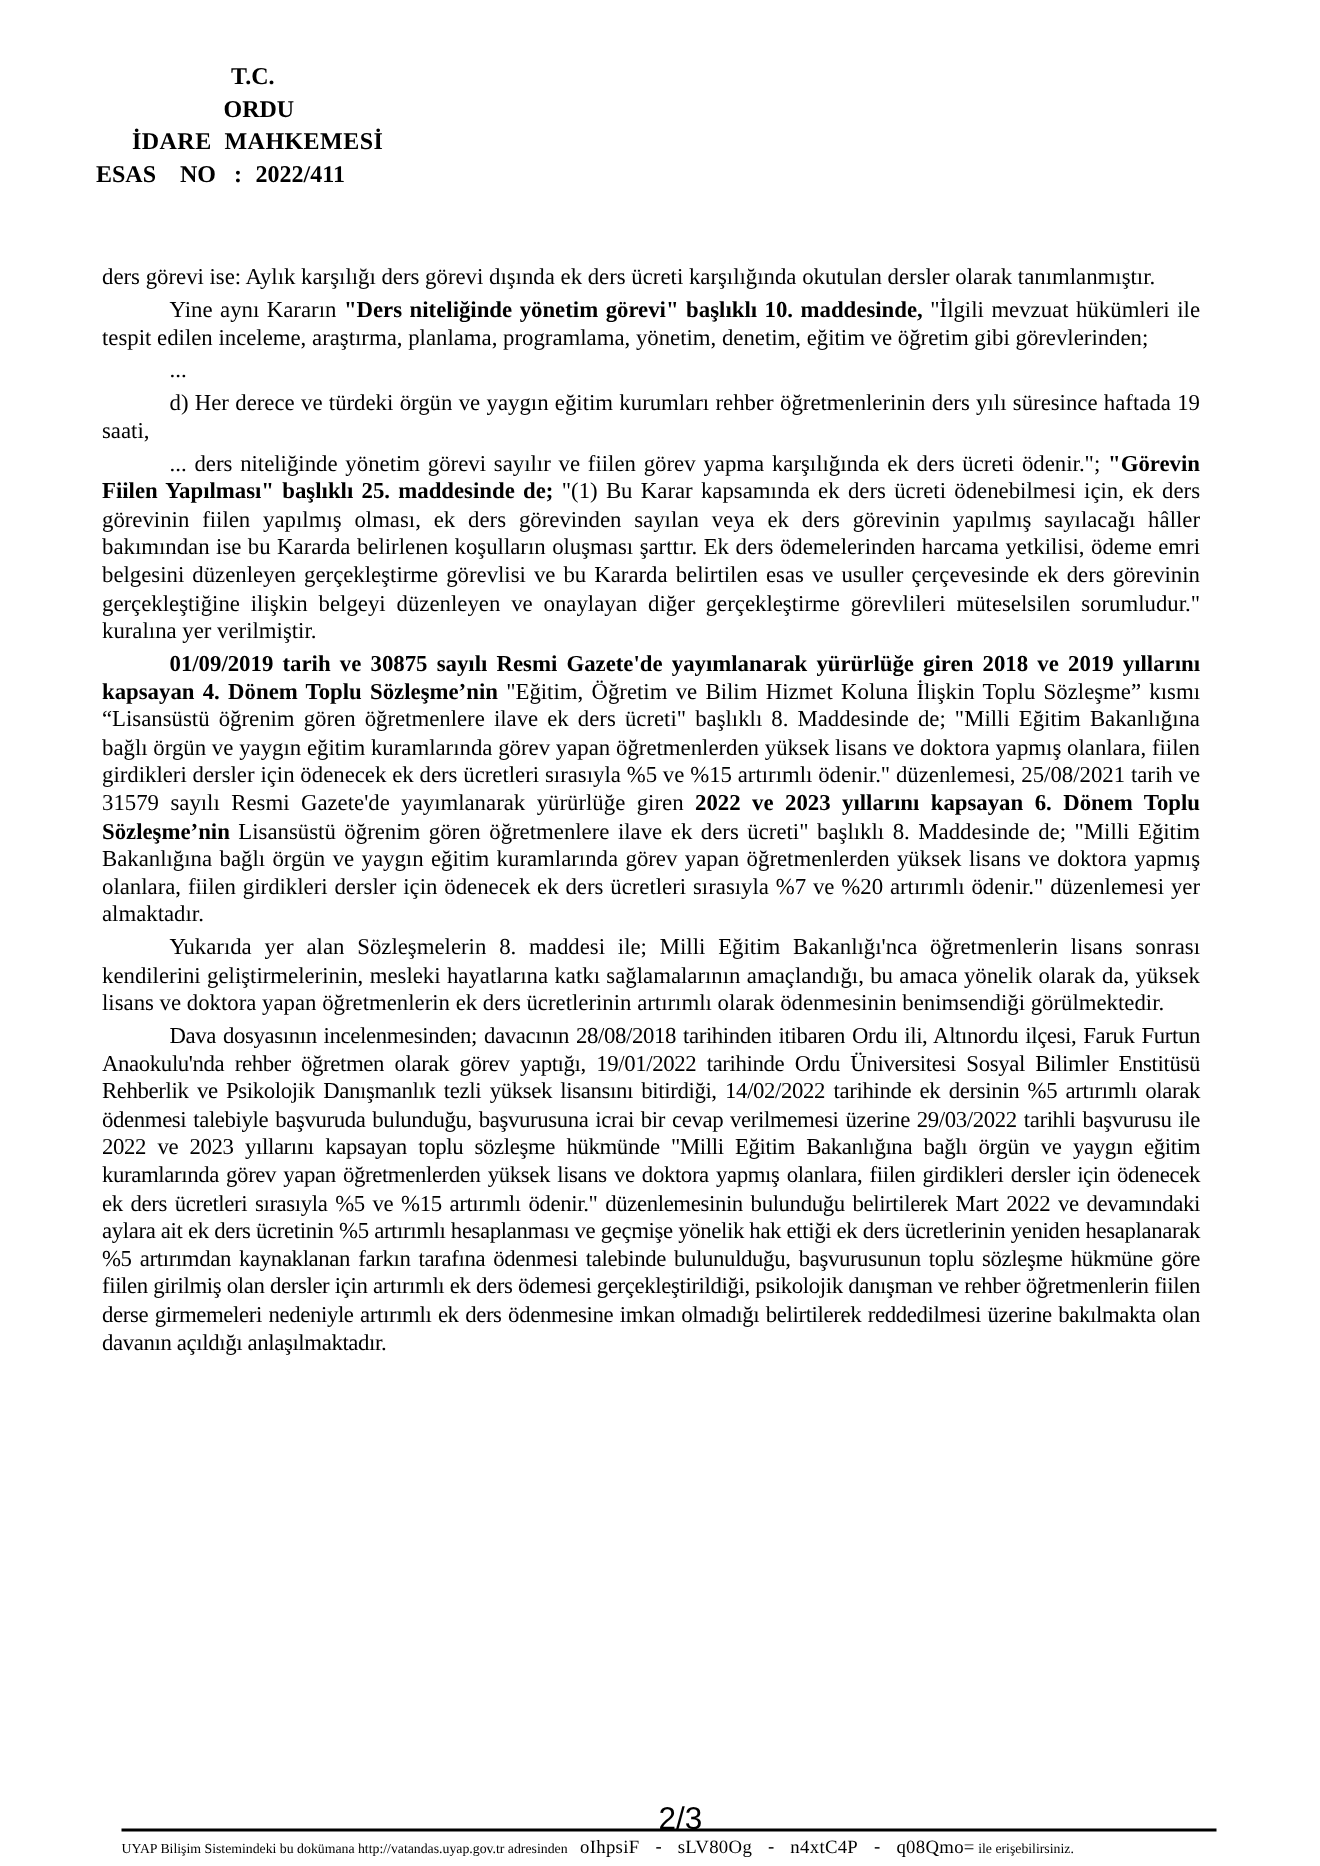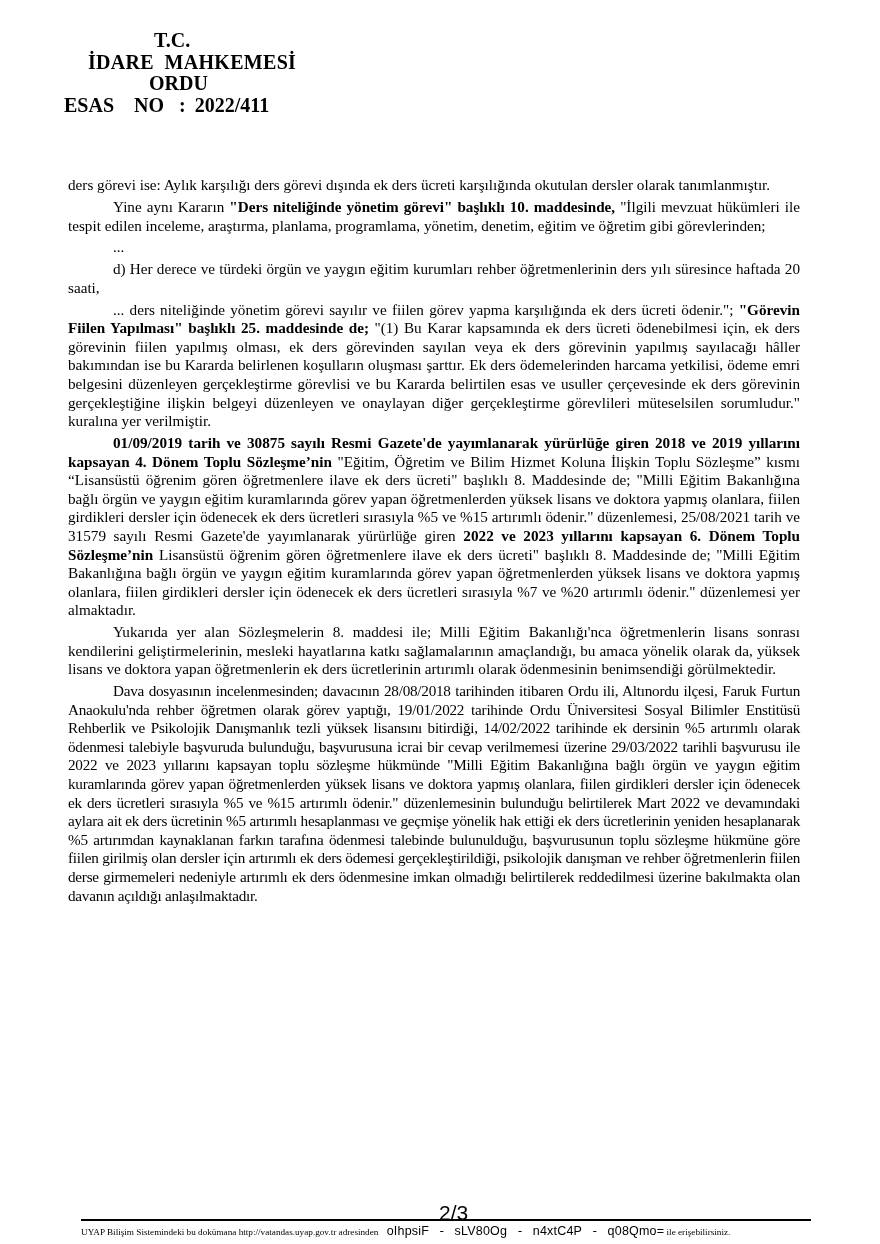--- a/index.html
+++ b/index.html
@@ -1,58 +1,58 @@
 <!DOCTYPE html>
 <html><head>
 <meta charset="utf-8">
 <style>
   html, body { margin:0; padding:0; background:#ffffff; }
   body { width:880px; height:1244px; position:relative; overflow:hidden; color:#000;
          font-family:"Liberation Serif", "DejaVu Serif", serif; }
   .page { position:absolute; left:0; top:0; width:880px; height:1244px; background:#fff; }
 
-  .header { position:absolute; left:64px; top:30px; width:260px;
-            font-weight:bold; font-size:20px; line-height:21.5px; }
+  .header { position:absolute; left:64px; top:41px; width:260px;
+            font-weight:bold; font-size:16px; line-height:21.5px; }
   .header .c1 { padding-left:90px; }
   .header .c2 { padding-left:85px; }
   .header .c3 { padding-left:24px; letter-spacing:0.3px; }
   .header .row { white-space:pre; }
 
   .body { position:absolute; left:68px; top:176px; width:732px;
           font-size:15.2px; line-height:18.6px; text-align:justify; }
   .body p { margin:0 0 3.2px 0; text-indent:0; }
   .body p.ind { text-indent:45px; }
   .body p.first { margin-bottom:3.5px; }
   .body b { font-weight:bold; }
   .tight { letter-spacing:-0.25px; }
 
   .pagenum { position:absolute; left:439px; top:1201px; font-family:"Liberation Sans","DejaVu Sans",sans-serif;
              font-size:21px; }
   .footrule { position:absolute; left:81px; top:1219px; width:730px; height:0; border-top:2px solid #000; }
   .footer { position:absolute; left:81px; top:1224px; width:760px; white-space:nowrap; font-size:9.2px; line-height:14px; }
-  .footer .code { font-family:Liberation Sans, sans-serif; font-size:12.5px; letter-spacing:0.2px; }
+  .footer .code { font-family:Liberation Serif, serif; font-size:12.5px; letter-spacing:0.2px; }
   .footer .sep { font-family:"DejaVu Sans Mono","Liberation Mono",monospace; font-size:12.5px; padding:0 9px; }
 </style>
 </head>
 <body>
 
 <div class="page">
 
   <div class="header">
     <div class="row c1">T.C.</div>
+    <div class="row c2">ORDU</div>
     <div class="row c3">İDARE  MAHKEMESİ</div>
-    <div class="row c2">ORDU</div>
     <div class="row"><span>ESAS    NO   :</span><span style="font-weight:bold;padding-left:9px">2022/411</span></div>
   </div>
 
   <div class="body">
     <p class="first">ders görevi ise: Aylık karşılığı ders görevi dışında ek ders ücreti karşılığında okutulan dersler olarak tanımlanmıştır.</p>
     <p class="ind"><span>Yine aynı Kararın </span><b>"Ders niteliğinde yönetim görevi" başlıklı 10. maddesinde,</b><span> "İlgili mevzuat hükümleri ile tespit edilen inceleme, araştırma, planlama, programlama, yönetim, denetim, eğitim ve öğretim gibi görevlerinden;</span></p>
     <p class="ind">...</p>
-    <p class="ind">d) Her derece ve türdeki örgün ve yaygın eğitim kurumları rehber öğretmenlerinin ders yılı süresince haftada 20 saati,</p>
+    <p class="ind">d) Her derece ve türdeki örgün ve yaygın eğitim kurumları rehber öğretmenlerinin ders yılı süresince haftada 19 saati,</p>
     <p class="ind"><span>... ders niteliğinde yönetim görevi sayılır ve fiilen görev yapma karşılığında ek ders ücreti ödenir."; </span><b>"Görevin Fiilen Yapılması" başlıklı 25. maddesinde de;</b><span> "(1) Bu Karar kapsamında ek ders ücreti ödenebilmesi için, ek ders görevinin fiilen yapılmış olması, ek  ders görevinden sayılan veya ek ders görevinin yapılmış sayılacağı hâller bakımından ise bu  Kararda belirlenen koşulların oluşması şarttır. Ek ders ödemelerinden harcama yetkilisi, ödeme emri belgesini düzenleyen gerçekleştirme görevlisi ve bu Kararda belirtilen esas ve usuller çerçevesinde ek ders görevinin gerçekleştiğine ilişkin belgeyi düzenleyen ve onaylayan diğer gerçekleştirme görevlileri müteselsilen sorumludur." kuralına yer verilmiştir.</span></p>
     <p class="ind"><b>01/09/2019 tarih ve 30875 sayılı Resmi Gazete'de yayımlanarak yürürlüğe giren 2018  ve 2019 yıllarını kapsayan 4. Dönem Toplu Sözleşme’nin</b><span> "Eğitim, Öğretim ve Bilim Hizmet Koluna İlişkin Toplu Sözleşme” kısmı “Lisansüstü öğrenim gören öğretmenlere ilave ek ders ücreti" başlıklı 8. Maddesinde de; "Milli Eğitim Bakanlığına bağlı örgün ve yaygın eğitim kuramlarında görev yapan öğretmenlerden yüksek lisans ve doktora yapmış olanlara, fiilen girdikleri dersler için ödenecek ek ders ücretleri sırasıyla %5 ve %15 artırımlı ödenir." düzenlemesi, 25/08/2021 tarih ve 31579 sayılı Resmi Gazete'de yayımlanarak yürürlüğe giren </span><b>2022 ve 2023 yıllarını kapsayan 6. Dönem Toplu Sözleşme’nin</b><span> Lisansüstü öğrenim gören öğretmenlere ilave ek ders ücreti" başlıklı 8. Maddesinde de; "Milli Eğitim Bakanlığına bağlı örgün ve yaygın eğitim kuramlarında görev yapan  öğretmenlerden yüksek lisans ve doktora yapmış olanlara, fiilen girdikleri dersler için ödenecek ek ders ücretleri sırasıyla %7 ve %20 artırımlı ödenir." düzenlemesi yer almaktadır.</span></p>
     <p class="ind">Yukarıda yer alan Sözleşmelerin 8. maddesi ile; Milli Eğitim Bakanlığı'nca öğretmenlerin lisans sonrası kendilerini geliştirmelerinin, mesleki hayatlarına katkı sağlamalarının amaçlandığı, bu amaca yönelik olarak da, yüksek lisans ve doktora yapan öğretmenlerin ek ders ücretlerinin artırımlı olarak ödenmesinin benimsendiği görülmektedir.</p>
     <p class="ind tight">Dava dosyasının incelenmesinden; davacının 28/08/2018 tarihinden itibaren Ordu ili, Altınordu ilçesi, Faruk Furtun Anaokulu'nda rehber öğretmen olarak görev yaptığı, 19/01/2022 tarihinde Ordu Üniversitesi Sosyal Bilimler Enstitüsü Rehberlik ve Psikolojik Danışmanlık tezli yüksek lisansını bitirdiği, 14/02/2022 tarihinde ek dersinin %5 artırımlı olarak ödenmesi talebiyle başvuruda bulunduğu, başvurusuna icrai bir cevap verilmemesi üzerine 29/03/2022 tarihli başvurusu ile 2022 ve 2023 yıllarını kapsayan toplu sözleşme hükmünde "Milli Eğitim Bakanlığına bağlı örgün ve yaygın  eğitim kuramlarında görev yapan öğretmenlerden yüksek lisans ve doktora yapmış olanlara, fiilen girdikleri dersler için ödenecek ek ders ücretleri sırasıyla %5 ve %15 artırımlı ödenir." düzenlemesinin bulunduğu belirtilerek Mart 2022 ve devamındaki aylara ait ek ders ücretinin %5 artırımlı hesaplanması ve geçmişe yönelik hak ettiği ek ders ücretlerinin yeniden hesaplanarak %5 artırımdan kaynaklanan farkın tarafına ödenmesi talebinde bulunulduğu, başvurusunun toplu  sözleşme hükmüne  göre fiilen  girilmiş  olan dersler için artırımlı ek ders ödemesi gerçekleştirildiği, psikolojik danışman ve rehber öğretmenlerin fiilen derse girmemeleri nedeniyle artırımlı ek ders ödenmesine imkan olmadığı belirtilerek reddedilmesi üzerine bakılmakta olan davanın açıldığı anlaşılmaktadır.</p>
   </div>
 
   <div class="pagenum">2/3</div>
   <div class="footrule"></div>
   <div class="footer">
     <span>UYAP Bilişim Sistemindeki bu dokümana http://vatandas.uyap.gov.tr adresinden</span>

